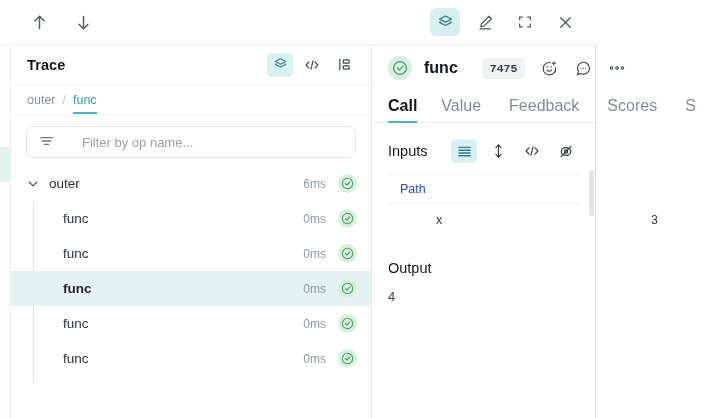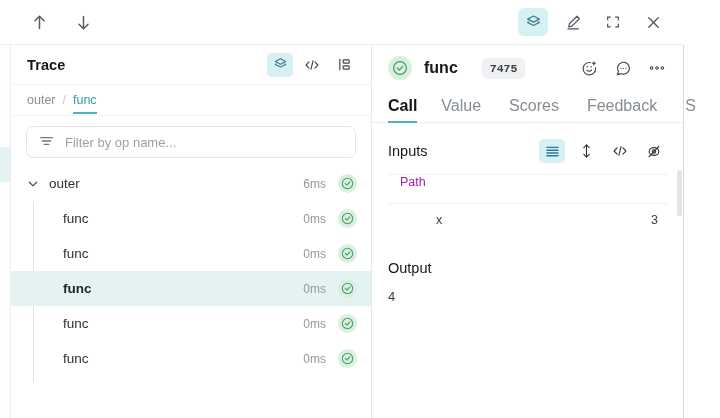--- a/index.html
+++ b/index.html
@@ -4,21 +4,21 @@
 <style>
   * { box-sizing: border-box; margin: 0; padding: 0; }
   html, body {
     width: 720px; height: 418px;
     font-family: "Liberation Sans", sans-serif;
     background: #ffffff;
     overflow: hidden;
   }
   .app {
     position: relative;
-    width: 684px; height: 418px;
+    width: 596px; height: 418px;
     background: #fdfdfd;
     display: flex; flex-direction: column;
   }
 
   
   .topbar {
     height: 45px;
     background: #ffffff;
     display: flex; align-items: center;
     padding: 0 16px 0 28px;
@@ -97,21 +97,21 @@
   
   .filterwrap { padding: 10px 15px 8px 15px; }
   .filterbox {
     height: 32px;
     border: 1px solid #e3e6e9;
     border-radius: 7px;
     display: flex; align-items: center;
     gap: 11px; padding: 0 12px;
     background: #ffffff;
   }
-  .filter-ph { font-size: 13px; color: #9aa1a9; }
+  .filter-ph { font-size: 13px; color: #9aa1a9; margin-left: 17px; }
 
   
   .tree { flex: 1 1 auto; overflow: hidden; position: relative; }
   .trow {
     height: 35px;
     display: flex; align-items: center;
     padding-right: 14px;
     position: relative;
     font-size: 13.5px;
     color: #2c3238;
@@ -206,24 +206,24 @@
   .sec-icons { margin-left: auto; display: flex; align-items: center; gap: 8px; }
   .sicon {
     width: 26px; height: 24px; border-radius: 5px;
     display: flex; align-items: center; justify-content: center;
     color: #2f363d;
   }
   .sicon.active { background: #d7f0f3; color: #2f7a9e; }
 
   .table { margin-top: 11px; }
   .thead {
-    display: flex; height: 30px; 
+    display: flex; height: 30px; align-items: center;
     border-top: 1px solid #eef0f2;
     border-bottom: 1px solid #eef0f2;
-    font-size: 12.5px; color: #a21caf;
+    font-size: 12.5px; color: #1d4ed8;
   }
   .th-path { flex: 0 0 215px; padding-left: 12px; }
   .th-val {
     flex: 1 1 auto; padding-left: 14px;
     border-left: 1px solid #eef0f2;
     align-self: stretch; display: flex; align-items: center;
   }
   .trow-data {
     display: flex; height: 32px; align-items: center;
     font-size: 12.5px; color: #3a4048;
@@ -458,22 +458,22 @@
                 <circle cx="10" cy="3" r="1.35"></circle>
                 <circle cx="16" cy="3" r="1.35"></circle>
             </svg>
           </div>
         </div>
       </div>
 
       <div class="tabs">
         <div class="tab active">Call</div>
         <div class="tab">Value</div>
+        <div class="tab">Feedback</div>
         <div class="tab">Scores</div>
-        <div class="tab">Feedback</div>
         <div class="tab">S</div>
       </div>
 
       <div class="sec">
         <div class="sec-head">
           <span class="sec-title">Inputs</span>
           <div class="sec-icons">
             <div class="sicon active">
               <svg width="15" height="13" viewBox="0 0 16 14" fill="none" stroke="currentColor" stroke-width="1.5" stroke-linecap="round">
                 <path d="M2 2.6h12"></path>

